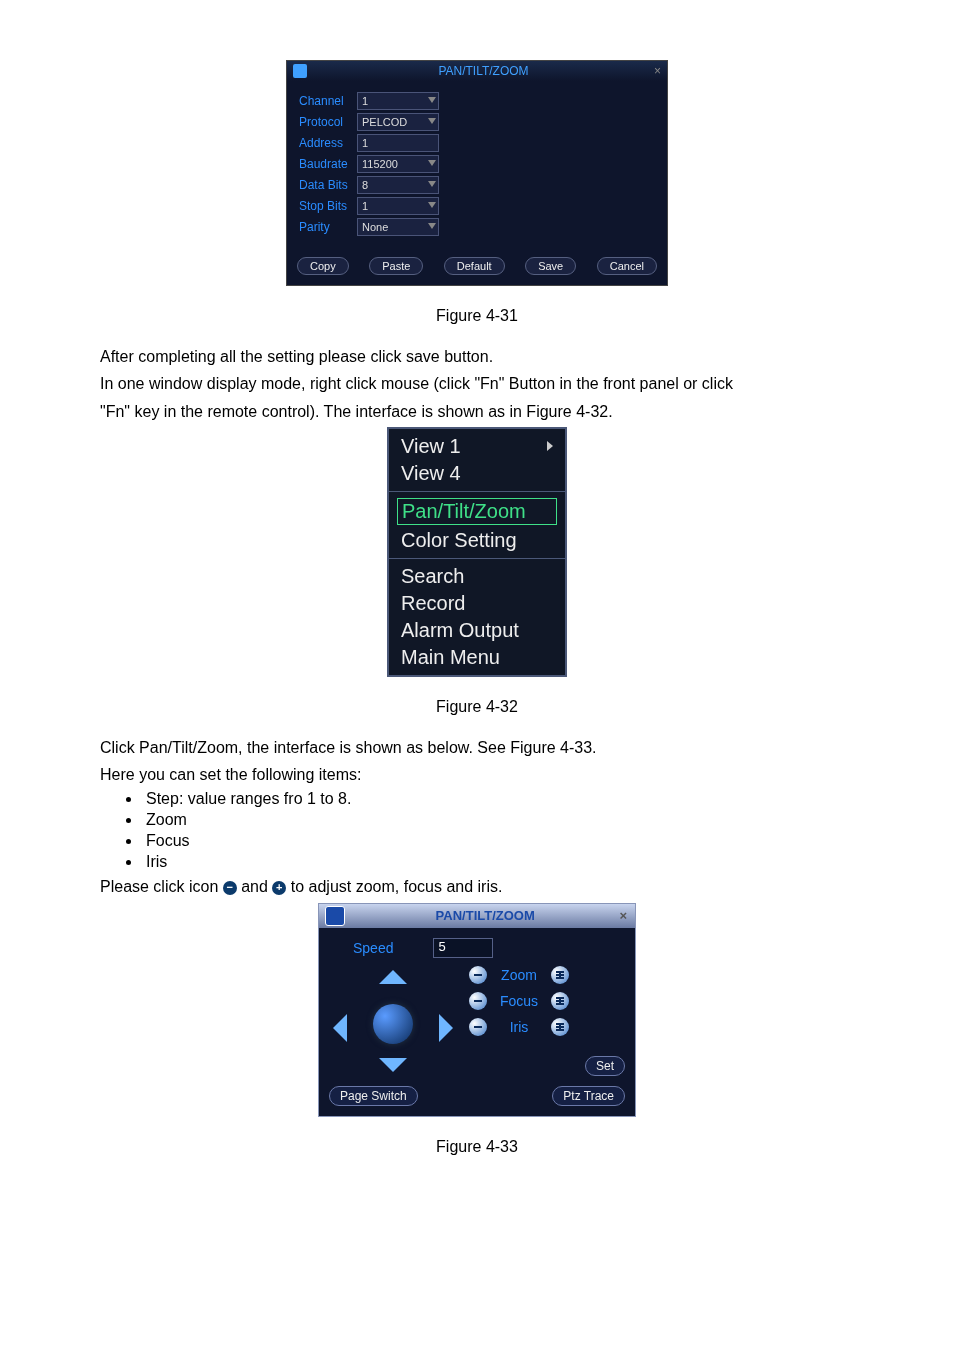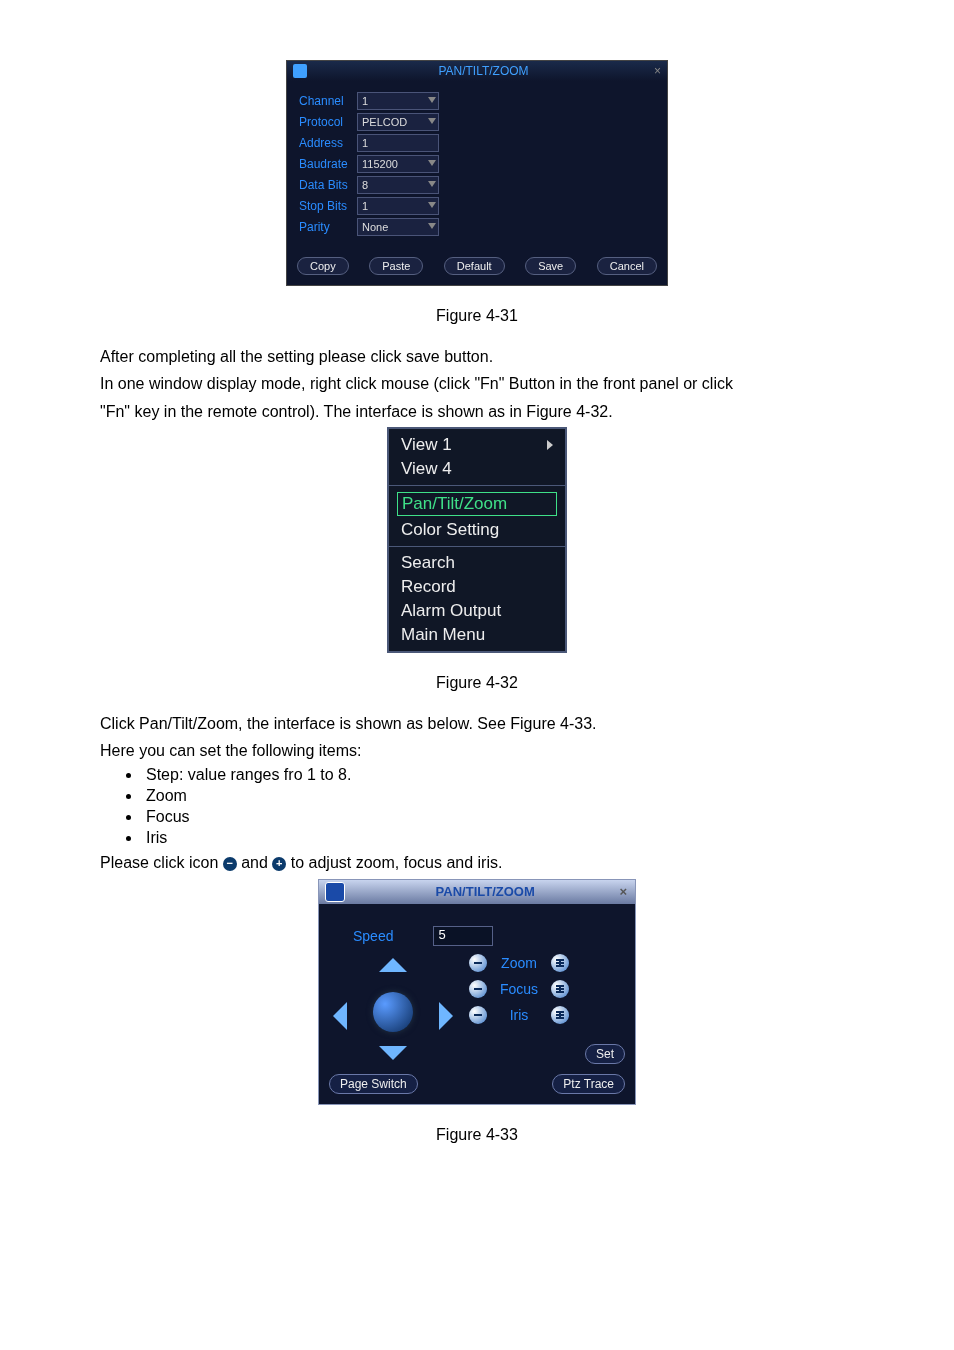--- a/index.html
+++ b/index.html
@@ -93,21 +93,21 @@
     text-align:center;
   }
 
   
   .ctx-menu {
     width:176px;
     margin:0 auto;
     background:#101726;
     border:2px solid #4b5878;
     color:#eee;
-    font-size:17px;
+    font-size:20px;
   }
   .ctx-group { padding:4px 0; }
   .ctx-sep { border-bottom:1px solid #4b5878; }
   .ctx-item {
     padding:2px 12px;
     display:flex;
     align-items:center;
     justify-content:space-between;
   }
   .ctx-item.hl { color:#3fe088; }
@@ -154,21 +154,21 @@
   }
   .ptzc-title .t-icon {
     width:18px;height:18px;
     margin:0 6px;
     background:#1a4aa8;
     border:1px solid #fff;
     border-radius:3px;
   }
   .ptzc-title .t-text { flex:1; text-align:center; font-weight:bold; }
   .ptzc-title .t-close { margin-right:8px; color:#555; cursor:pointer; font-weight:bold;}
-  .ptzc-body { padding:18px 10px 10px 10px; }
+  .ptzc-body { padding:6px 10px 10px 10px; }
   .ptzc-speed {
     display:flex; align-items:center;
     margin:4px 0 8px 24px;
     color:#2a8cff; font-size:14px;
   }
   .ptzc-speed .sp-box {
     margin-left:40px;
     width:50px; height:18px;
     background:#0a1226;
     border:1px solid #556088;

